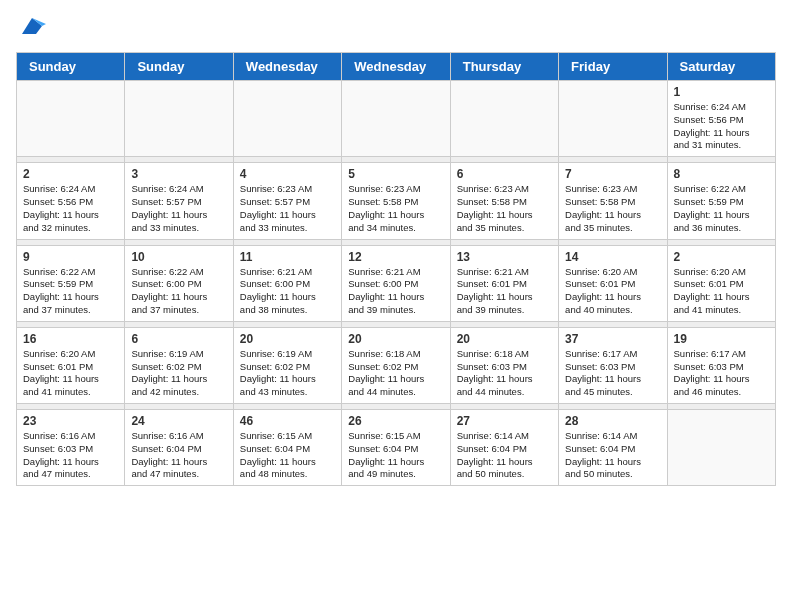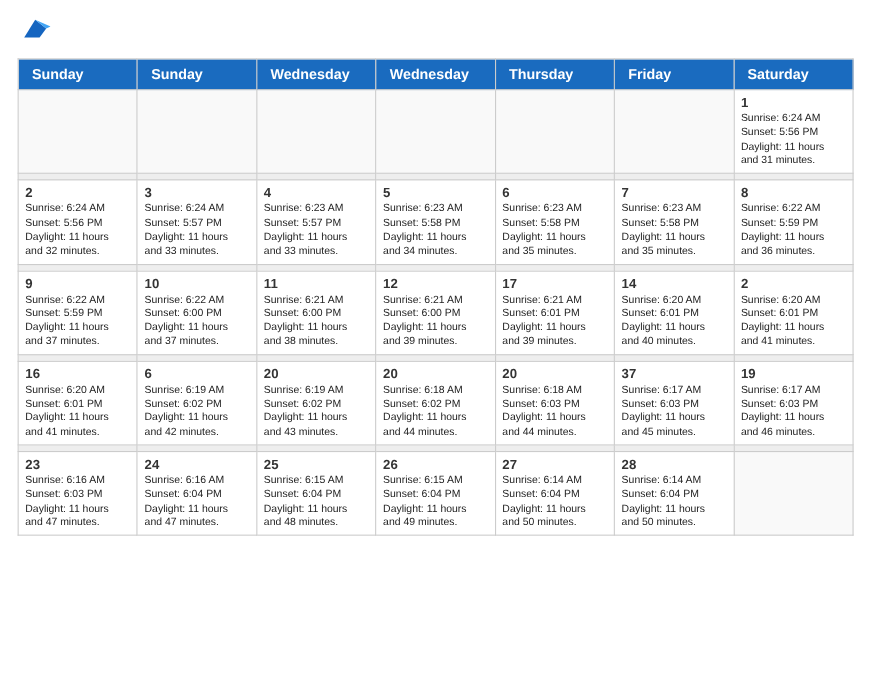--- a/index.html
+++ b/index.html
@@ -238,21 +238,21 @@
 and 38 minutes.</div>
         </td>
         <td>
           <span class="day-num">12</span>
           <div class="day-info" style="white-space: pre-line;">Sunrise: 6:21 AM
 Sunset: 6:00 PM
 Daylight: 11 hours
 and 39 minutes.</div>
         </td>
         <td>
-          <span class="day-num">17</span>
+          <span class="day-num">13</span>
           <div class="day-info" style="white-space: pre-line;">Sunrise: 6:21 AM
 Sunset: 6:01 PM
 Daylight: 11 hours
 and 39 minutes.</div>
         </td>
         <td>
           <span class="day-num">14</span>
           <div class="day-info" style="white-space: pre-line;">Sunrise: 6:20 AM
 Sunset: 6:01 PM
 Daylight: 11 hours
@@ -344,21 +344,21 @@
 and 47 minutes.</div>
         </td>
         <td>
           <span class="day-num">24</span>
           <div class="day-info" style="white-space: pre-line;">Sunrise: 6:16 AM
 Sunset: 6:04 PM
 Daylight: 11 hours
 and 47 minutes.</div>
         </td>
         <td>
-          <span class="day-num">25</span>
+          <span class="day-num">46</span>
           <div class="day-info" style="white-space: pre-line;">Sunrise: 6:15 AM
 Sunset: 6:04 PM
 Daylight: 11 hours
 and 48 minutes.</div>
         </td>
         <td>
           <span class="day-num">26</span>
           <div class="day-info" style="white-space: pre-line;">Sunrise: 6:15 AM
 Sunset: 6:04 PM
 Daylight: 11 hours

